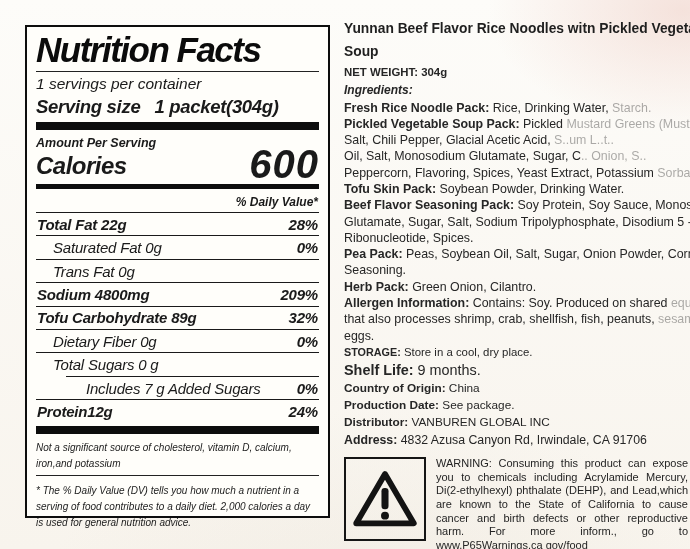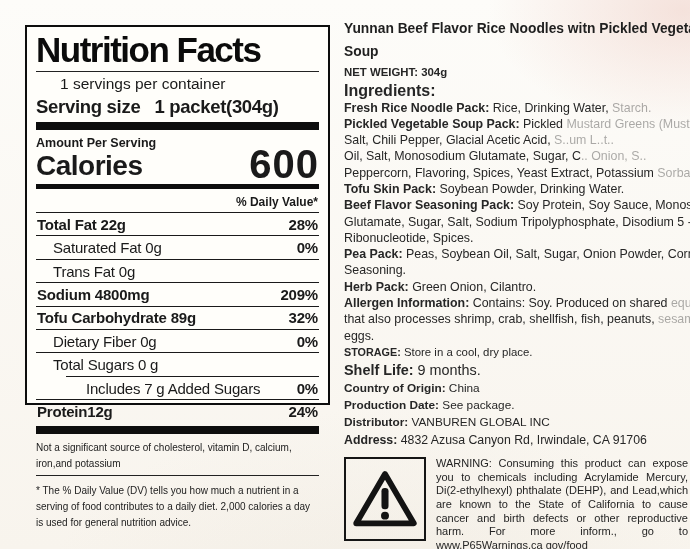--- a/index.html
+++ b/index.html
@@ -7,52 +7,52 @@
     position:relative;width:690px;height:549px;overflow:hidden;
     font-family:"Liberation Sans","DejaVu Sans",sans-serif;color:#1a1a1a;
     background:
       radial-gradient(ellipse 300px 180px at 99% 2%, rgba(238,205,196,.55), rgba(238,205,196,0) 65%),
       radial-gradient(ellipse 500px 320px at 55% 115%, rgba(226,219,206,.30), rgba(226,219,206,0) 70%),
       linear-gradient(180deg,#fdfcf9,#f8f4ed);
   }
 
   
   .nf{
-    position:absolute;left:25px;top:25px;width:305px;height:380px;box-sizing:border-box;
-    border:2px solid #0d0d0d;background:#fffefa;padding:3px 9px 4px 9px;
+    position:absolute;left:25px;top:25px;width:305px;height:493px;box-sizing:border-box;
+    border:2px solid #0d0d0d;background:#fffefa;padding:3px 9px 4px 9px;font-style:italic;
   }
   .nf-title{margin:0;font-size:35px;font-weight:800;letter-spacing:-1.5px;line-height:40px;color:#0b0b0b;}
   .rule{border-top:1.5px solid #222;margin:1px 0 2px 0;}
   .rule.thin{border-top-width:1px;margin:3px 0 4px 0;}
-  .servings{font-size:15.5px;line-height:20px;margin-left:24px;}
+  .servings{font-size:15.5px;line-height:20px;}
   .ssize{display:flex;gap:14px;font-size:18.5px;font-weight:800;line-height:25px;letter-spacing:-0.3px;}
   .bar8{height:8px;background:#0d0d0d;margin:3px 0;}
   .bar5{height:5px;background:#0d0d0d;margin:2px 0;}
   .calrow{display:flex;justify-content:space-between;align-items:flex-end;padding:2px 0 1px 0;gap:7px;}
   .aps{font-size:12.5px;font-weight:800;line-height:16px;}
-  .cal{font-size:28px;font-weight:800;letter-spacing:-0.5px;line-height:30px;}
+  .cal{font-size:24px;font-weight:800;letter-spacing:-0.5px;line-height:30px;}
   .calval{font-size:40px;font-weight:800;line-height:34px;letter-spacing:1px;}
   .dvh{text-align:right;font-size:12px;font-weight:700;padding:4px 1px 3px 0;}
   .nrow{display:flex;justify-content:space-between;border-top:1px solid #1a1a1a;
         font-size:15px;line-height:15px;padding:3.8px 1px 3.6px 1px;letter-spacing:-0.2px;}
   .nrow .nlabel{font-weight:400;}
   .nrow.main .nlabel{font-weight:800;}
   .nrow .ndv{font-weight:600;}
   .nrow.ind1{padding-left:17px;}
   .nrow.ind2{margin-left:30px;padding-left:20px;}
   .note{font-size:10px;line-height:16px;color:#222;padding-top:3px;}
 
   
   .rp{position:absolute;left:344px;top:18px;width:346px;height:531px;overflow:hidden;color:#262626;}
   .ln{font-size:12.4px;line-height:16.3px;white-space:nowrap;overflow:hidden;}
   .ln b{font-weight:700;}
   .ln .f{opacity:.38;}
   .ln.title{font-size:13.8px;line-height:22.5px;font-weight:700;color:#1f1f1f;}
   .ln.net{font-size:11.4px;line-height:19px;}
-  .ln.ingh{font-size:16px;line-height:17.5px;}
+  .ln.ingh{font-size:12px;line-height:17.5px;font-style:italic;}
   .ln.storage{font-size:11.4px;line-height:17px;}
   .ln.storage b{font-size:10.8px;}
   .ln.shelf{font-size:14.4px;line-height:19.5px;}
   .ln.small{font-size:11.8px;line-height:17px;}
   .ln.addr{font-size:12.3px;line-height:18.5px;}
 
   .warn{display:flex;gap:10px;margin-top:7px;align-items:flex-start;}
   .warnbox{width:82px;height:84px;border:2.5px solid #151515;box-sizing:border-box;
            display:flex;align-items:center;justify-content:center;flex:none;background:transparent;}
   .warntext{width:252px;margin:0;font-size:11px;line-height:13.7px;text-align:justify;color:#242424;}

